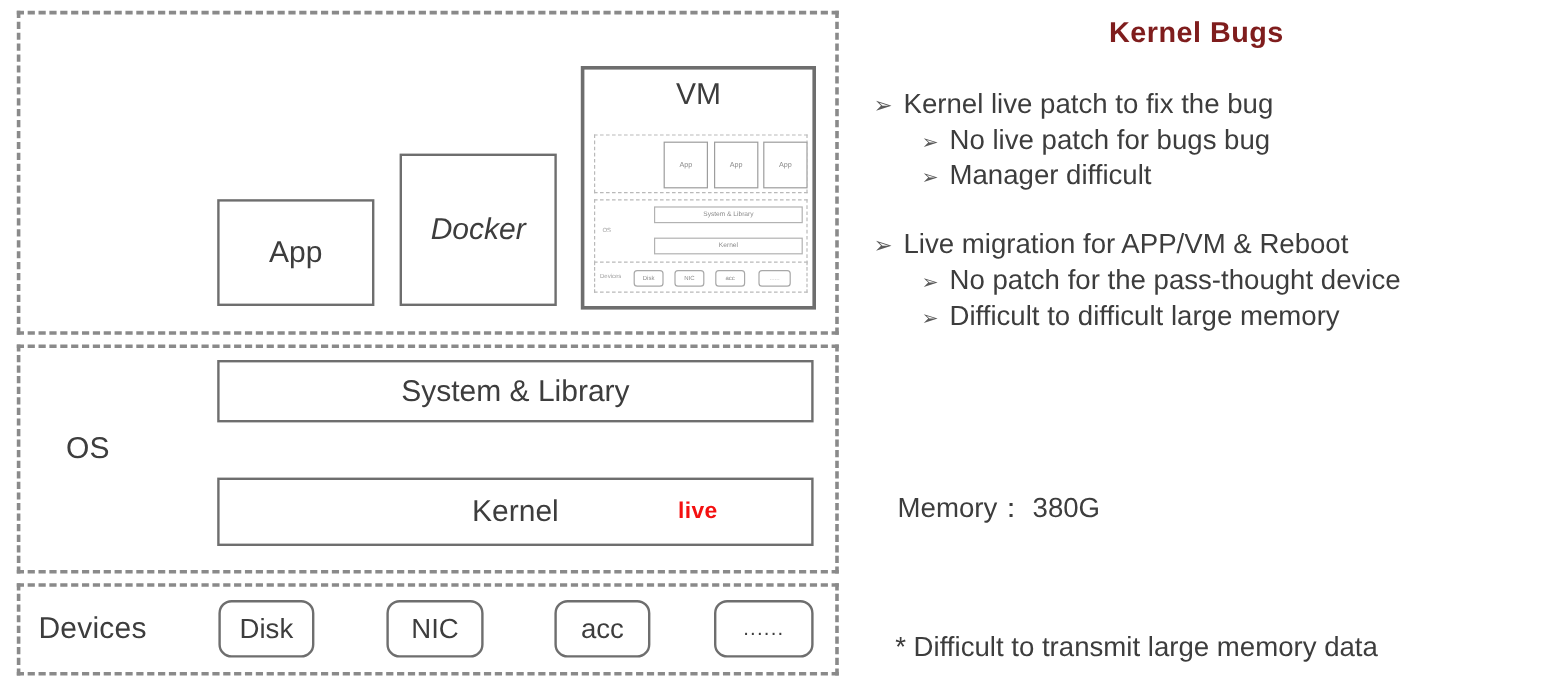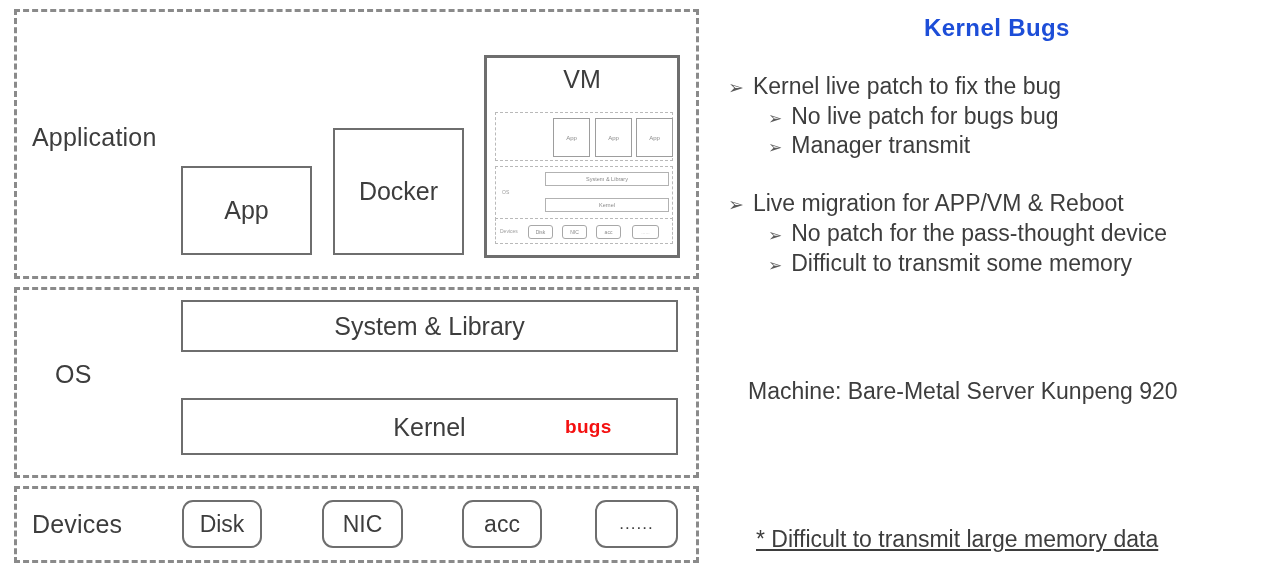--- a/index.html
+++ b/index.html
@@ -53,21 +53,21 @@
     box-sizing: border-box;
     border: 2px solid #6e6e6e;
     background: #ffffff;
     display: flex;
     align-items: center;
     justify-content: center;
     font-size: 25px;
     color: #3d3d3d;
   }
   #box-app    { left: 181px; top: 166px; width: 131px; height: 89px; }
-  #box-docker { left: 333px; top: 128px; width: 131px; height: 127px; }
+  #box-docker { left: 333px; top: 128px; width: 131px; height: 127px; font-style: italic; }
   #box-vm     { left: 484px; top: 55px;  width: 196px; height: 203px;
                 display: block; border-width: 3px; }
   #box-syslib { left: 181px; top: 300px; width: 497px; height: 52px; }
   #box-kernel { left: 181px; top: 398px; width: 497px; height: 57px;
                 display: block; }
 
   #vm-title {
     text-align: center;
     font-size: 25px;
     color: #3d3d3d;
@@ -197,21 +197,21 @@
     left: 710px; top: 0;
     width: 574px;
     height: 575px;
   }
   .panel-title {
     position: absolute;
     left: 0; right: 0;
     text-align: center;
     font-size: 24px;
     font-weight: bold;
-    color: #1d4ed8;
+    color: #7f1d1d;
     letter-spacing: 0.4px;
   }
   #title-kernel-bugs { top: 14px; }
   #title-for-example { top: 318px; }
 
   .bullet-row {
     position: absolute;
     display: flex;
     align-items: baseline;
     white-space: nowrap;
@@ -241,35 +241,33 @@
     font-size: 23px;
     color: #3d3d3d;
     white-space: nowrap;
   }
   #info-0 { top: 378px; }
   #info-1 { top: 408px; }
   #info-2 { top: 438px; }
 
   #footnote {
     position: absolute;
-    left: 46px;
+    left: 36px;
     top: 526px;
     font-size: 23px;
     color: #3d3d3d;
     white-space: nowrap;
-    text-decoration: underline;
   }
 </style>
 </head>
 <body>
 
 <div id="diagram">
 
   <div class="layer" id="layer-application"></div>
-  <div class="layer-label" id="label-application">Application</div>
 
   <div class="sbox" id="box-app">App</div>
 
   <div class="sbox" id="box-docker">Docker</div>
 
   <div class="sbox" id="box-vm">
     <div id="vm-title">VM</div>
 
     <div class="mini-layer" id="mini-app">
       <div class="mini-box mini-app-box" id="mini-app-0">App</div>
@@ -293,21 +291,21 @@
   </div>
 
   <div class="layer" id="layer-os"></div>
   <div class="layer-label" id="label-os">OS</div>
 
   <div class="sbox" id="box-syslib">System &amp; Library</div>
 
   <div class="sbox" id="box-kernel">
     <div class="kernel-inner">
       <div id="kernel-text">Kernel</div>
-      <div id="kernel-bugs">bugs</div>
+      <div id="kernel-bugs">live</div>
     </div>
   </div>
 
   <div class="layer" id="layer-devices"></div>
   <div class="layer-label" id="label-devices">Devices</div>
 
   <div class="pill" id="pill-0">Disk</div>
   <div class="pill" id="pill-1">NIC</div>
   <div class="pill" id="pill-2">acc</div>
   <div class="pill" id="pill-3">......</div>
@@ -320,32 +318,32 @@
   <div class="bullet-row lvl1" id="b-0">
     <span class="bullet-glyph">➢</span>
     <span>Kernel live patch to fix the bug</span>
   </div>
   <div class="bullet-row lvl2" id="b-1">
     <span class="bullet-glyph">➢</span>
     <span>No live patch for bugs bug</span>
   </div>
   <div class="bullet-row lvl2" id="b-2">
     <span class="bullet-glyph">➢</span>
-    <span>Manager transmit</span>
+    <span>Manager difficult</span>
   </div>
   <div class="bullet-row lvl1" id="b-3">
     <span class="bullet-glyph">➢</span>
     <span>Live migration for APP/VM &amp; Reboot</span>
   </div>
   <div class="bullet-row lvl2" id="b-4">
     <span class="bullet-glyph">➢</span>
     <span>No patch for the pass-thought device</span>
   </div>
   <div class="bullet-row lvl2" id="b-5">
     <span class="bullet-glyph">➢</span>
-    <span>Difficult to transmit some memory</span>
-  </div>
-
-
-  <div class="info-line" id="info-0">Machine: Bare-Metal Server Kunpeng 920</div>
+    <span>Difficult to difficult large memory</span>
+  </div>
+
+
+  <div class="info-line" id="info-1">Memory：  380G</div>
 
   <div id="footnote">* Difficult to transmit large memory data</div>
 </div>
 
 </body></html>

